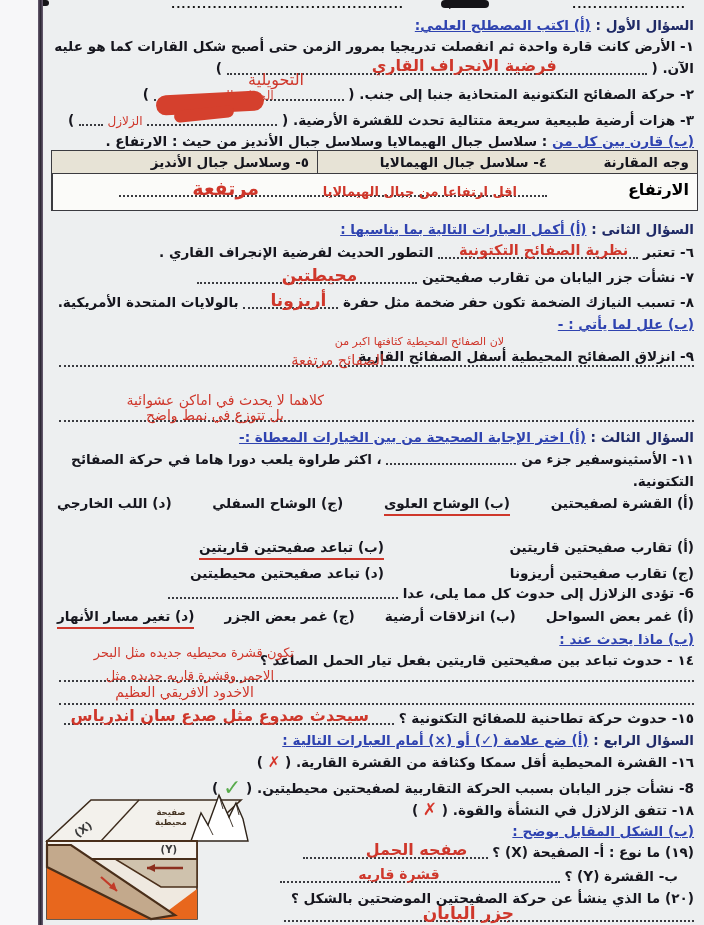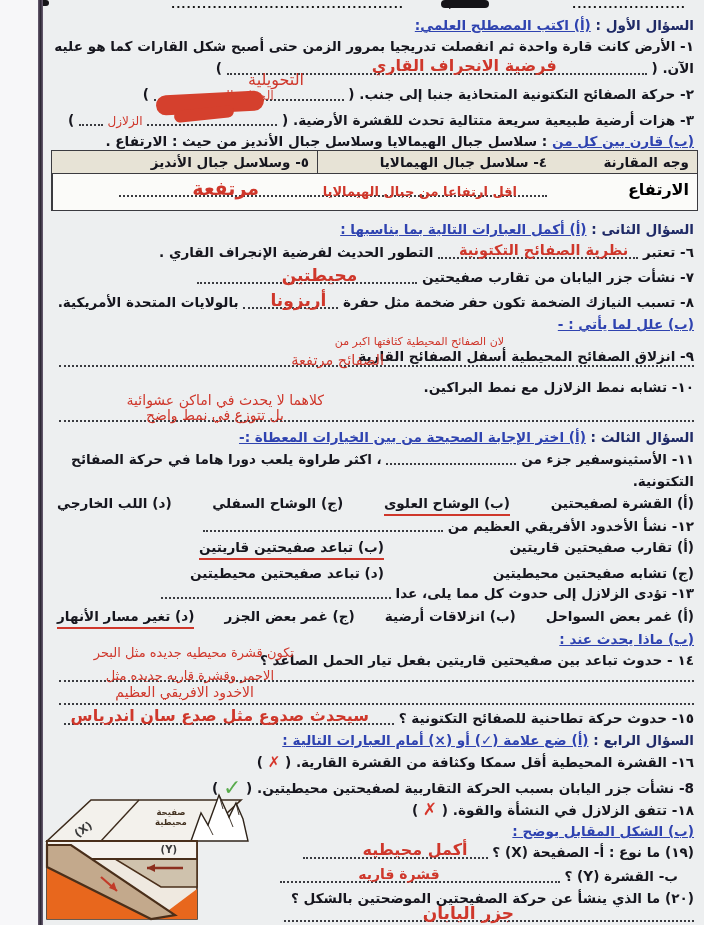--- a/index.html
+++ b/index.html
@@ -139,21 +139,20 @@
 
     <div class="ln" style="top:314px">
       <span class="blue">(ب) علل لما يأتي : -</span>
     </div>
 
     <div class="ln" style="top:346px">٩- انزلاق الصفائح المحيطية أسفل الصفائح القارية</div>
     <span class="anno hw" style="top:335px;right:200px;font-size:11px">لان الصفائح المحيطية كثافتها اكبر من</span>
     <div class="ln" style="top:351px"><span class="dotfill" style="width:635px"></span></div>
     <span class="anno hw" style="top:352px;right:320px;font-size:14.5px">الصفائح مرتفعة</span>
 
-    <div class="ln" style="top:377px">١٠- تشابه نمط الزلازل مع نمط البراكين.</div>
     <span class="anno hw hw-sm" style="top:392px;right:380px">كلاهما لا يحدث في اماكن عشوائية</span>
     <div class="ln" style="top:406px"><span class="dotfill" style="width:635px"></span></div>
     <span class="anno hw hw-sm" style="top:407px;right:420px">بل تتوزع في نمط واضح</span>
 
     <div class="ln" style="top:427px">
       <span class="lbl">السؤال الثالث :</span>
       <span class="blue">(أ) اختر الإجابة الصحيحة من بين الخيارات المعطاة :-</span>
     </div>
 
     <div class="ln" style="top:449px">
@@ -162,33 +161,29 @@
       <span>، اكثر طراوة يلعب دورا هاما في حركة الصفائح</span>
     </div>
     <div class="ln" style="top:471px">التكتونية.</div>
     <div class="ln choices" style="top:493px;left:14px">
       <span>(أ) القشرة لصفيحتين</span>
       <span class="pick">(ب) الوشاح العلوى</span>
       <span>(ج) الوشاح السفلي</span>
       <span>(د) اللب الخارجي</span>
     </div>
 
-    <div class="ln" style="top:516px">
-      <span>١٢- نشأ الأخدود الأفريقي العظيم من</span>
-      <span class="dotfill" style="width:240px"></span>
-    </div>
     <div class="ln grid2" style="top:537px">
       <span>(أ) تقارب صفيحتين قاريتين</span>
       <span class="pick" style="justify-self:start">(ب) تباعد صفيحتين قاريتين</span>
-      <span>(ج) تشابه صفيحتين محيطيتين</span>
+      <span>(ج) تقارب صفيحتين أريزونا</span>
       <span style="justify-self:start">(د) تباعد صفيحتين محيطيتين</span>
     </div>
 
     <div class="ln" style="top:583px">
-      <span>١٣- تؤدى الزلازل إلى حدوث كل مما يلى،</span>
+      <span>6- تؤدى الزلازل إلى حدوث كل مما يلى،</span>
       <span class="except">عدا</span>
       <span class="dotfill" style="width:230px"></span>
     </div>
     <div class="ln choices" style="top:606px;left:14px">
       <span>(أ) غمر بعض السواحل</span>
       <span>(ب) انزلاقات أرضية</span>
       <span>(ج) غمر بعض الجزر</span>
       <span class="pick">(د) تغير مسار الأنهار</span>
     </div>
 
@@ -236,21 +231,21 @@
       <span> )</span>
     </div>
 
     <div class="ln" style="top:821px">
       <span class="blue">(ب) الشكل المقابل يوضح :</span>
     </div>
 
     <div class="ln" style="top:842px;left:225px">
       <span>(١٩) ما نوع : أ- الصفيحة (X) ؟</span>
       <span class="reldots" style="width:185px">
-        <span class="overans hw" style="font-size:16px;right:20px">أكمل محيطيه</span>
+        <span class="overans hw" style="font-size:16px;right:20px">صفحه الحمل</span>
       </span>
     </div>
 
     <div class="ln" style="top:866px;left:225px;padding-right:16px">
       <span>ب- القشرة (Y) ؟</span>
       <span class="reldots" style="width:280px">
         <span class="overans hw" style="font-size:14px;right:120px">قشرة قاريه</span>
       </span>
     </div>
 

